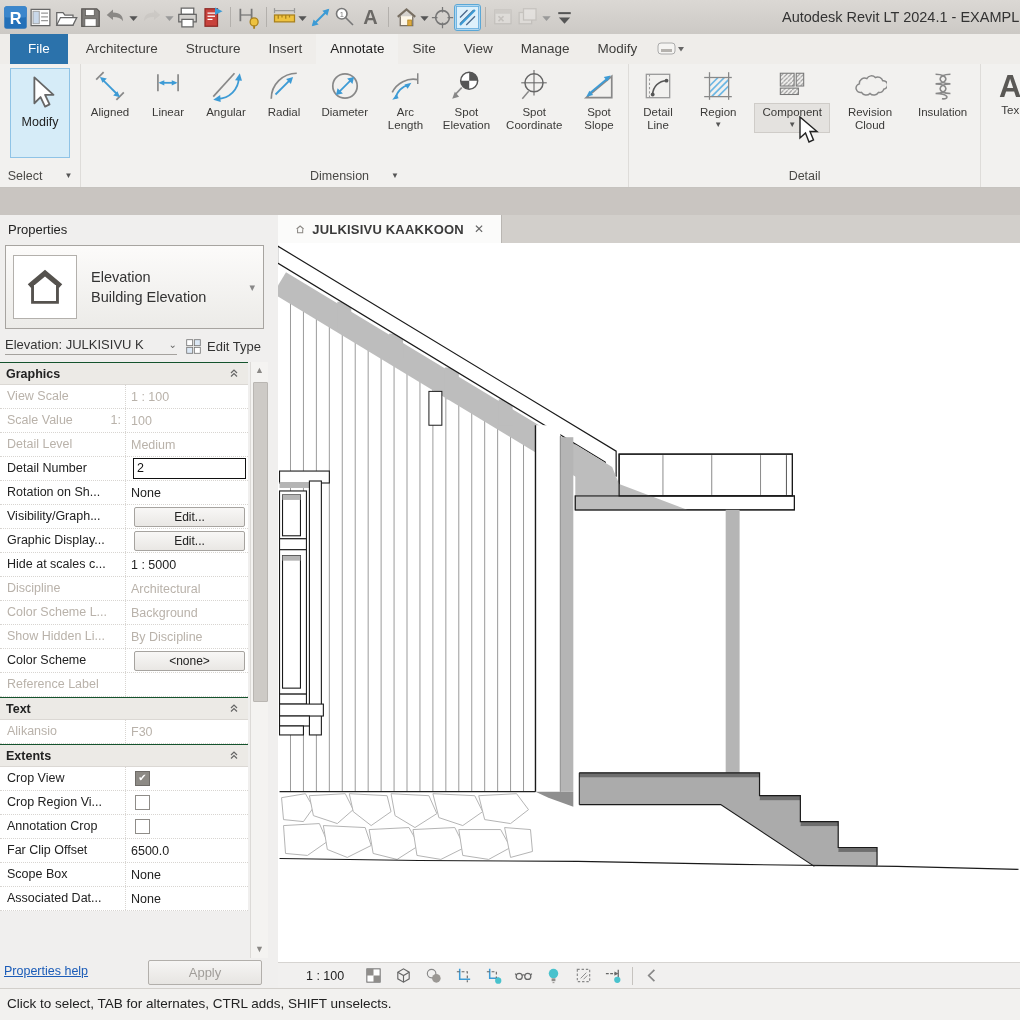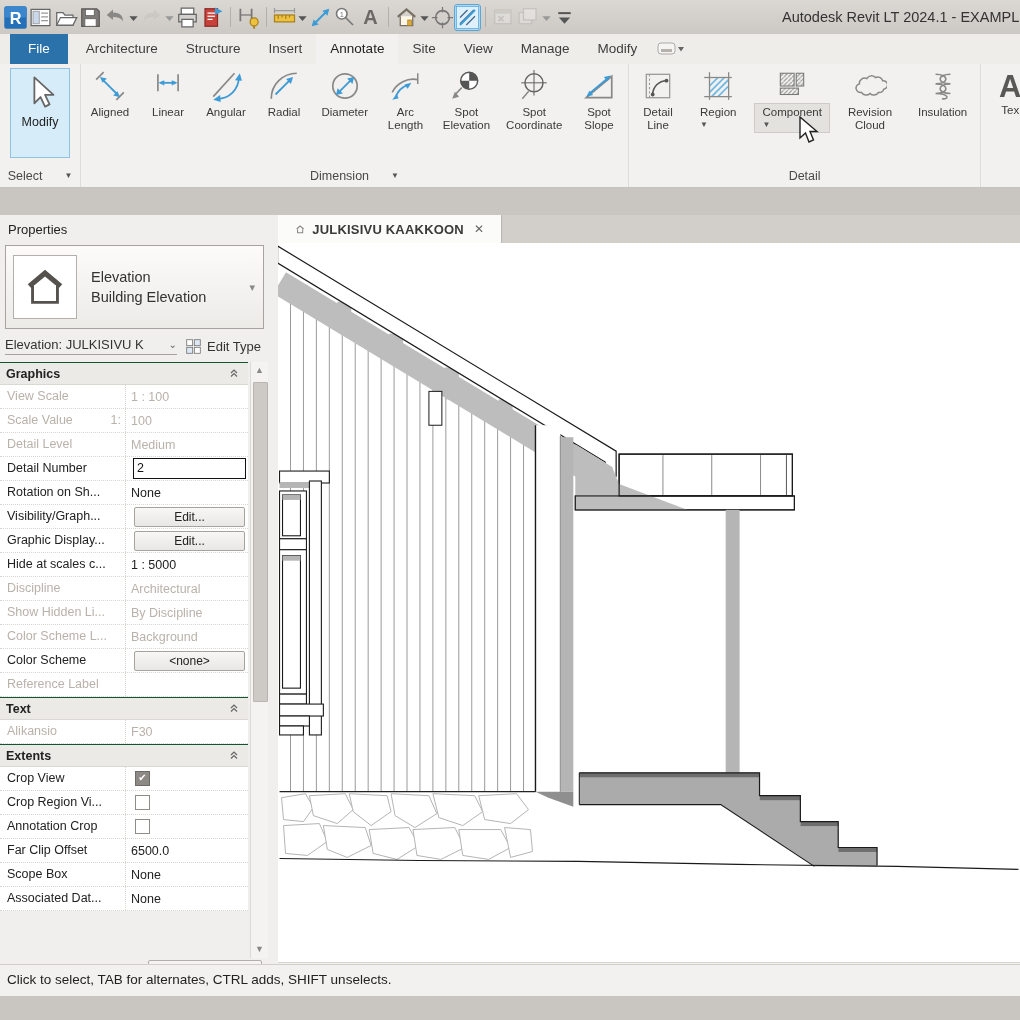--- a/index.html
+++ b/index.html
@@ -24,21 +24,21 @@
   .ribbon{position:absolute;left:0;top:64px;width:1020px;height:124px;background:#f2f1ef;
           border-bottom:1px solid #c6c3bf;display:flex;box-sizing:border-box}
   .rpanel{height:123px;box-sizing:border-box;border-right:1px solid #dedcd9;display:flex;flex-direction:column}
   .pbtns{flex:1;display:flex;align-items:flex-start;padding-top:1px}
   .pname{height:23px;display:flex;align-items:center;justify-content:center;font-size:12.5px;color:#4a4946;gap:22px}
   .pname .pcar{font-size:8px;color:#555}
   .rbtn{display:flex;flex-direction:column;align-items:center;padding:2px 5px;margin:0 1px;width:min-content;min-width:46px}
   .rbtn .ric{width:34px;height:34px;margin:2px 0 1px}
   .rlbl{font-size:11.5px;line-height:13px;color:#3b3a38;text-align:center;white-space:normal}
   .rcaret{font-size:8px;color:#555;line-height:9px;margin-top:1px}
-  .lblbox{display:flex;flex-direction:column;align-items:flex-start;padding:2px 7px 3px}
+  .lblbox{display:flex;flex-direction:column;align-items:center;padding:2px 7px 3px}
   .rbtn.hovered .lblbox{background:#e4e2df;outline:1px solid #cfccc8}
   .modbtn{width:60px;height:90px;margin:3px 10px 0;background:#d6ecf8;border:1px solid #8fc3e6;
           display:flex;flex-direction:column;align-items:center;padding-top:5px;box-sizing:border-box}
   .modbtn .ric{width:36px;height:36px}
   .modbtn .mlbl{font-size:12.5px;color:#222;margin-top:5px}
   
   .props{position:absolute;left:0;top:215px;width:314px;height:773px;background:#f0efee;border-right:1px solid #aeaba7;box-sizing:border-box}
   .phead{height:28px;display:flex;align-items:center;justify-content:space-between;padding:0 10px 0 8px;font-size:13px;color:#222}
   .pclose{color:#555;font-size:13px}
   .typesel{position:absolute;left:5px;top:30px;width:259px;height:84px;border:1px solid #a7a4a0;
@@ -81,21 +81,21 @@
   .vticon{width:17px;height:17px;margin-right:7px}
   .vtlbl{font-weight:bold;font-size:13px;color:#3a3a3a;letter-spacing:.2px;white-space:nowrap}
   .vtclose{margin-left:10px;color:#666;font-size:12px}
   .canvas{position:absolute;left:0;top:28px;width:742px;height:719px;background:#fff;overflow:hidden}
   .vcb{position:absolute;left:0;top:747px;width:742px;height:26px;background:#f1f0ef;border-top:1px solid #d6d4d1;
        display:flex;align-items:center;box-sizing:border-box}
   .vscale{margin-left:28px;font-size:12.5px;color:#222;width:52px}
   .vicon{width:26px;height:22px;display:flex;align-items:center;justify-content:center;margin:0 2px}
   .vsep{width:1px;height:18px;background:#c6c3bf;margin:0 4px}
   
-  .statusbar{position:absolute;left:0;top:964px;width:1020px;height:32px;background:#f2f1ef;border-top:1px solid #d2cfcb;
+  .statusbar{position:absolute;left:0;top:988px;width:1020px;height:32px;background:#f2f1ef;border-top:1px solid #d2cfcb;
              font-size:13.5px;color:#222;line-height:30px;padding-left:7px;box-sizing:border-box}
   .cursor{position:absolute;left:798px;top:116px;width:22px;height:30px;z-index:60;pointer-events:none}
 </style>
 </head>
 <body>
 
 <div class="qat" id="qat">
     <span class="qicon">
       <svg viewBox="0 0 20 20">
         <rect x="1" y="1" width="18" height="18" rx="2" fill="#2470b8"></rect>
@@ -582,29 +582,29 @@
         <div class="pval">1 : 5000</div>
       </div>
       <div class="prow dis">
         <div class="plabel">
           <span>Discipline</span>
         </div>
         <div class="pval">Architectural</div>
       </div>
       <div class="prow dis">
         <div class="plabel">
+          <span>Color Scheme L...</span>
+        </div>
+        <div class="pval">Background</div>
+      </div>
+      <div class="prow dis">
+        <div class="plabel">
           <span>Show Hidden Li...</span>
         </div>
         <div class="pval">By Discipline</div>
-      </div>
-      <div class="prow dis">
-        <div class="plabel">
-          <span>Color Scheme L...</span>
-        </div>
-        <div class="pval">Background</div>
       </div>
       <div class="prow">
         <div class="plabel">
           <span>Color Scheme</span>
         </div>
         <div class="pval">
           <div class="pbtn">&lt;none&gt;</div>
         </div>
       </div>
       <div class="prow dis">

